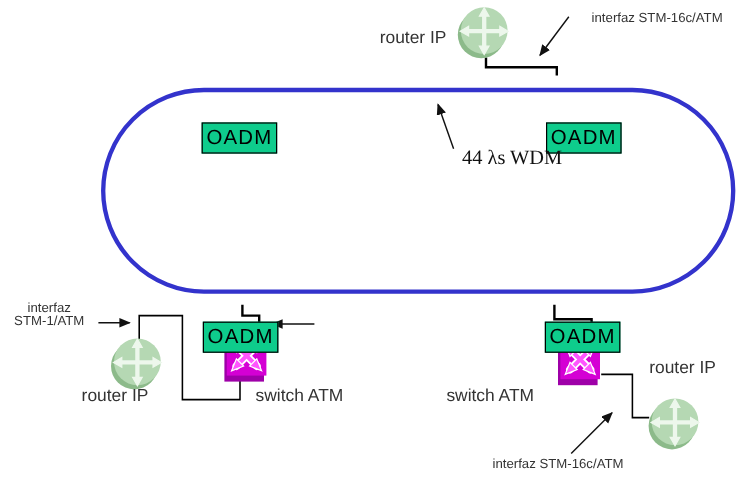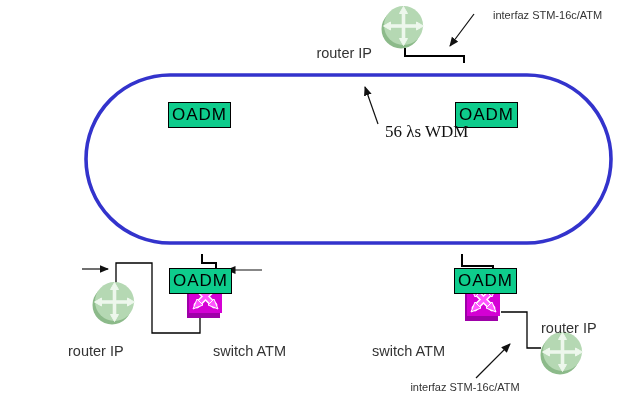--- a/index.html
+++ b/index.html
@@ -10,21 +10,21 @@
   #diagram-svg{position:absolute;left:0;top:0;}
   .oadm{
     position:absolute;width:63px;height:26px;
     background:var(--oadm-fill,#0ECC8C);
     border:1.6px solid #000;
     display:flex;align-items:center;justify-content:center;
     font-size:17px;letter-spacing:1px;color:#000;box-sizing:border-box;margin-top:40px;
   }
   .lbl{position:absolute;color:var(--label,#333);}
   .small{font-size:11px;line-height:10.5px;}
-  .med{font-size:14.5px;margin-top:21px;}
+  .med{font-size:14.5px;}
   .center{text-align:center;}
   .right{text-align:right;}
   .serif-lbl{
     font-family:"Liberation Serif",serif;font-size:17px;color:#111;
     white-space:nowrap;
   }
 </style>
 </head>
 <body>
 
@@ -98,21 +98,25 @@
   <div class="oadm" style="left:455px;top:62px;">OADM</div>
   <div class="oadm" style="left:169px;top:228px;">OADM</div>
   <div class="oadm" style="left:454px;top:228px;">OADM</div>
 
   <div class="lbl med right" style="left:300px;top:24px;width:72px;">router IP</div>
   <div class="lbl med" style="left:68px;top:322px;">router IP</div>
   <div class="lbl med" style="left:541px;top:299px;">router IP</div>
   <div class="lbl med" style="left:213px;top:322px;">switch ATM</div>
   <div class="lbl med" style="left:372px;top:322px;">switch ATM</div>
 
-  <div class="lbl serif-lbl" style="left:385px;top:122px;">56 λs WDM</div>
+  <div class="lbl serif-lbl" style="left:385px;top:122px;">44 λs WDM</div>
 
   <div class="lbl small" style="left:493px;top:10px;width:132px;">interfaz STM-16c/ATM</div>
 
+  <div class="lbl small center" style="left:0px;top:252px;width:82px;">
+    <div>interfaz</div>
+    <div>STM-1/ATM</div>
+  </div>
 
 
   <div class="lbl small center" style="left:394px;top:382px;width:142px;">interfaz STM-16c/ATM</div>
 
 </div>
 
 </body></html>

